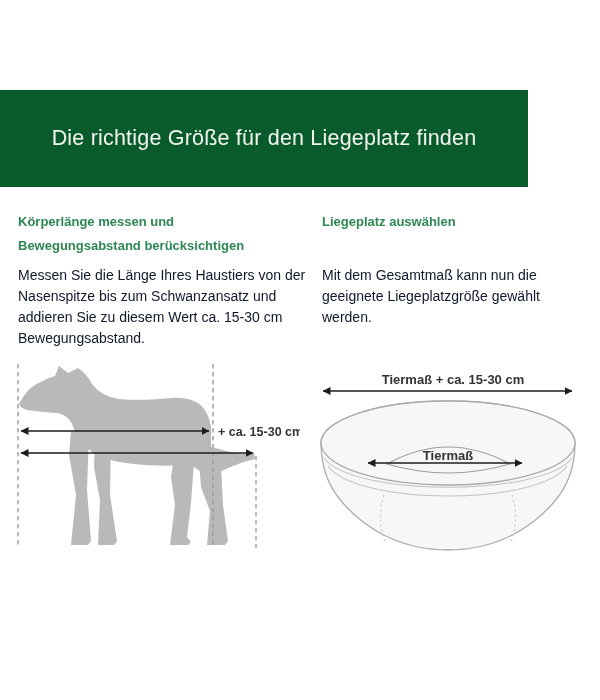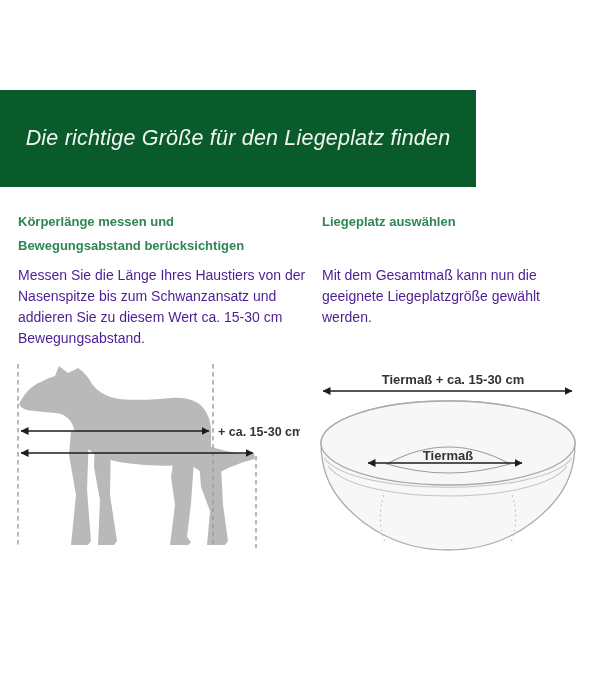--- a/index.html
+++ b/index.html
@@ -1,34 +1,34 @@
 <!DOCTYPE html>
 <html><head>
 <meta charset="utf-8">
 <style>
   html,body{margin:0;padding:0;background:#fff;}
   #stage{
     position:relative;width:600px;height:700px;background:#ffffff;overflow:hidden;
     font-family:"Liberation Sans",sans-serif;
   }
   .banner{
-    position:absolute;left:0;top:90px;width:476px;height:97px;
-    background:#0a5b2b;display:flex;align-items:center;justify-content:center;font-style:italic;
+    position:absolute;left:0;top:90px;width:528px;height:97px;
+    background:#0a5b2b;display:flex;align-items:center;justify-content:center;
   }
   .banner h1{
     margin:0;font-size:21.5px;font-weight:400;color:#f2f6f1;letter-spacing:.2px;
   }
   .col-heading{
     position:absolute;top:210px;width:280px;
     color:#2e8655;font-size:13px;font-weight:700;line-height:24px;
     white-space:pre-line;
   }
   .col-body{
     position:absolute;top:265px;width:300px;
-    color:#4c1d95;font-size:14px;font-weight:400;line-height:21px;
+    color:#0f172a;font-size:14px;font-weight:400;line-height:21px;
     white-space:pre-line;
   }
   .left-col{left:18px;}
   .right-col{left:322px;}
   .diagram{position:absolute;}
   #dog-svg{left:0;top:355px;}
   #bed-svg{left:310px;top:368px;}
   svg text{
     font-family:"Liberation Sans",sans-serif;font-weight:700;fill:#333333;
   }

